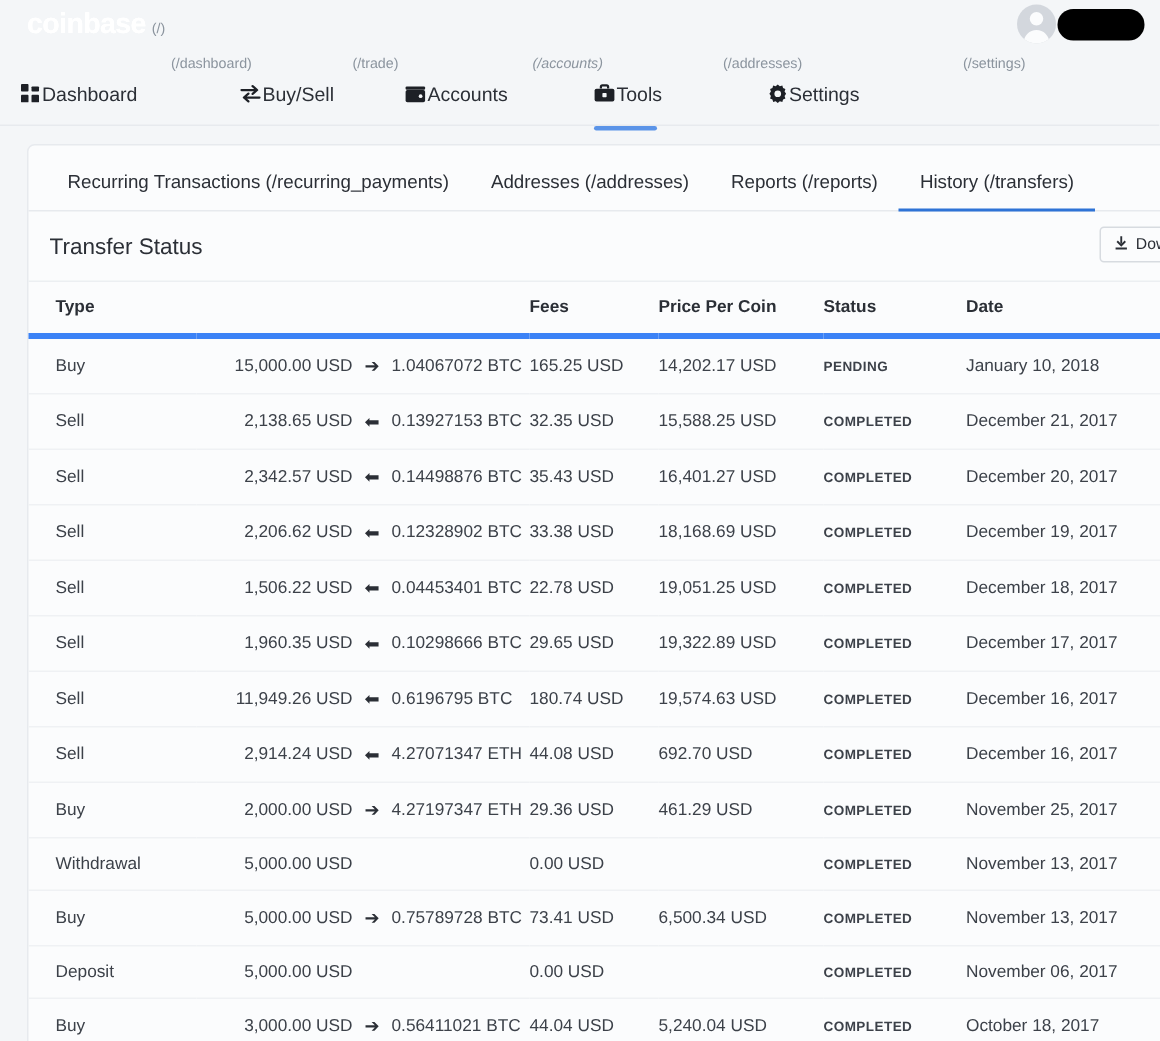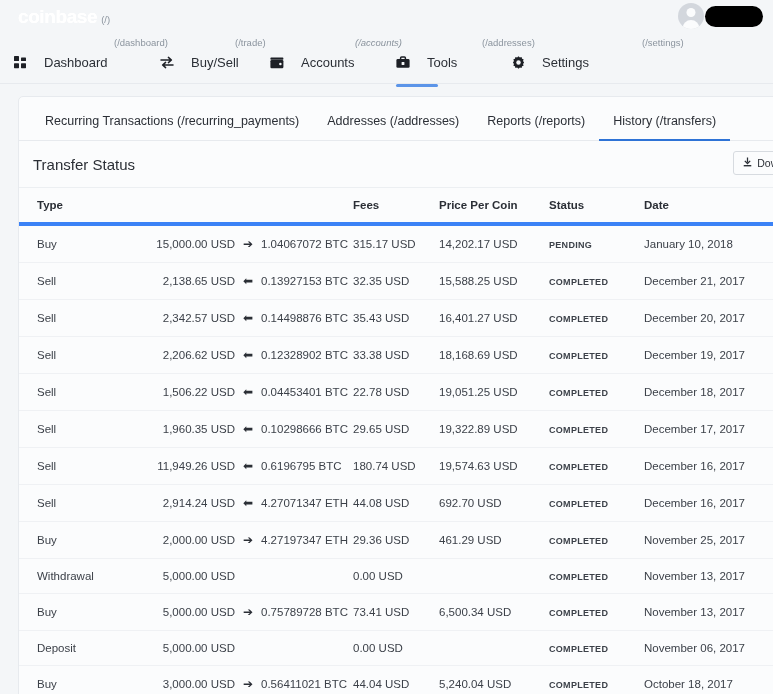--- a/index.html
+++ b/index.html
@@ -109,21 +109,21 @@
     white-space: nowrap;
     font-size: 9.5px;
     color: #8b949e;
   }
   .nav-body {
     position: absolute;
     bottom: 14px;
     left: 0;
     display: flex;
     align-items: center;
-    gap: 17px;
+    gap: 1px;
     white-space: nowrap;
   }
   .nav-label {
     font-size: 13px;
     color: #2b2f36;
   }
   .nav-icon { flex: none; display: block; }
   .nav-underline {
     position: absolute;
     bottom: -3px;
@@ -375,21 +375,21 @@
     <tbody id="tbody">
         <tr>
           <td class="c-type">Buy</td>
           <td class="c-amount">
             <div class="amt-inner">
               <span class="amt-from">15,000.00 USD</span>
               <span class="amt-arrow">➔</span>
               <span class="amt-to">1.04067072 BTC</span>
             </div>
           </td>
-          <td class="c-fees">315.17 USD</td>
+          <td class="c-fees">165.25 USD</td>
           <td class="c-ppc">14,202.17 USD</td>
           <td class="c-status"><span class="status">PENDING</span></td>
           <td class="c-date">January 10, 2018</td>
         </tr>
         <tr>
           <td class="c-type">Sell</td>
           <td class="c-amount">
             <div class="amt-inner">
               <span class="amt-from">2,138.65 USD</span>
               <span class="amt-arrow">⬅</span>

